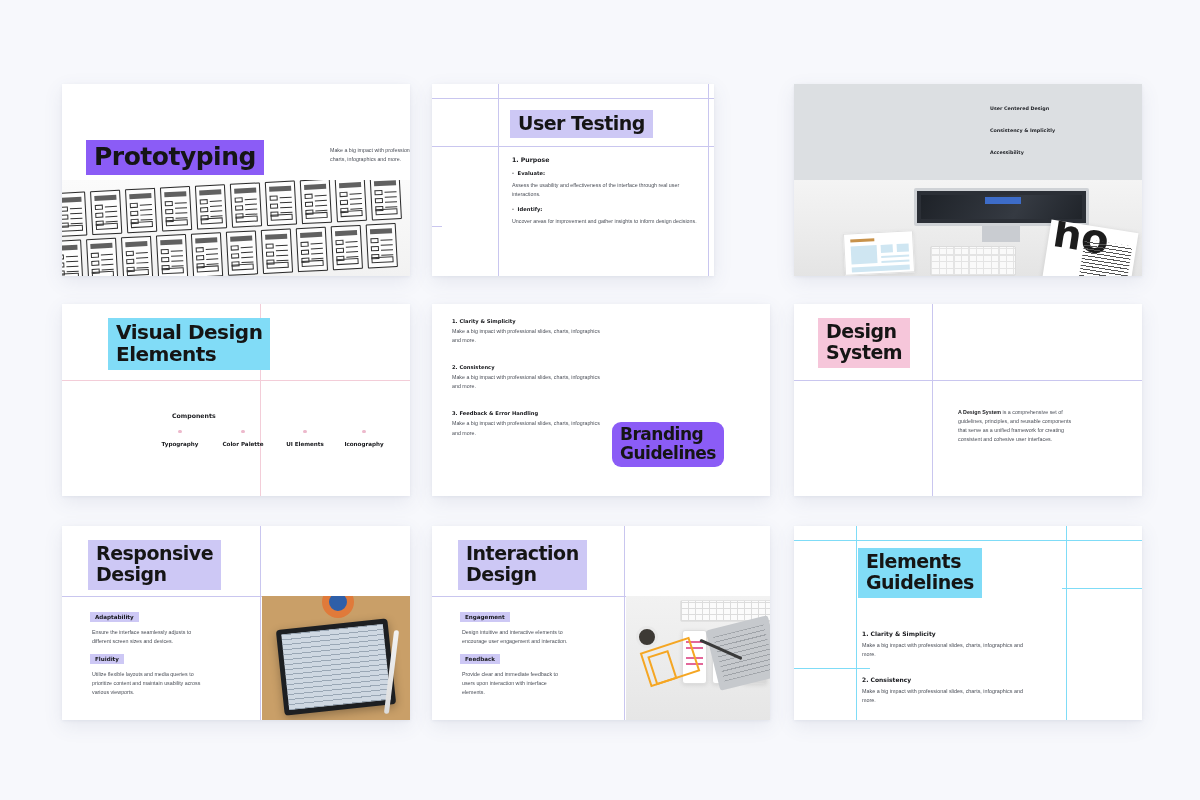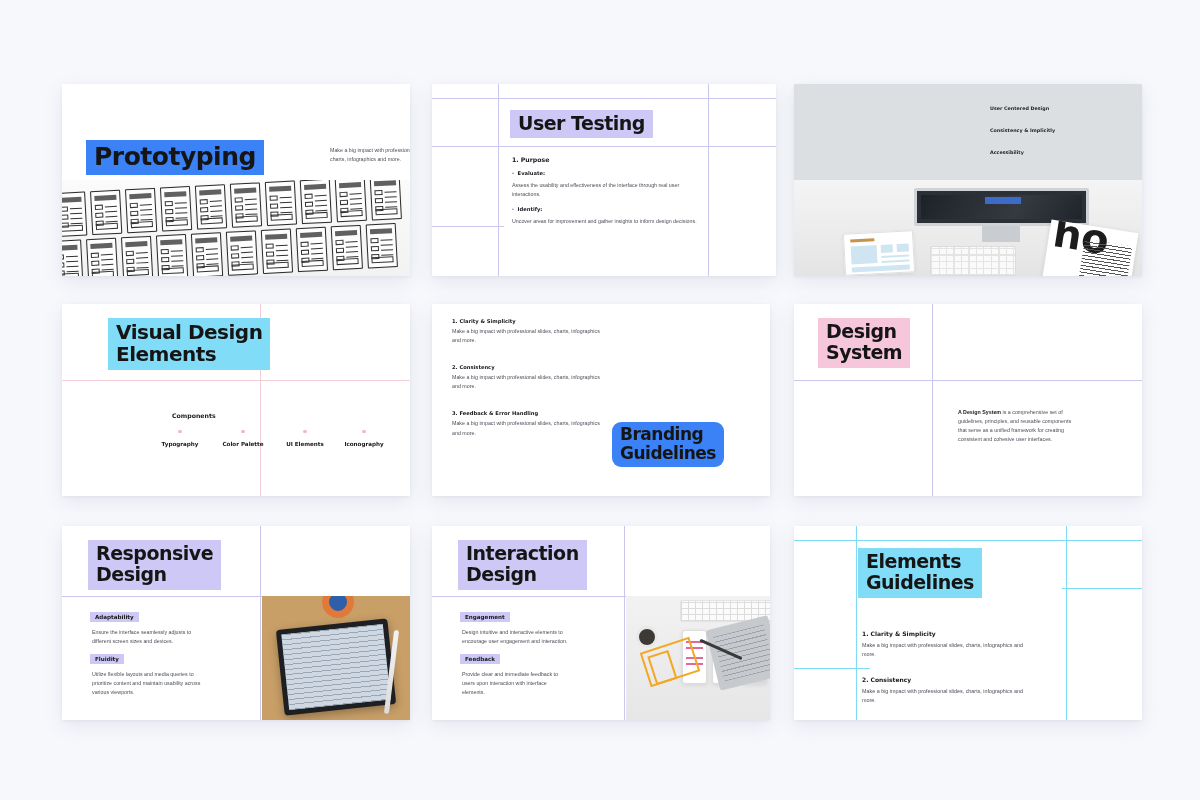--- a/index.html
+++ b/index.html
@@ -31,21 +31,21 @@
   .title {
     font-family: "DejaVu Sans", sans-serif;
     font-weight: 700;
     color: #151515;
     letter-spacing: -0.5px;
     line-height: 1.12;
     position: absolute;
     white-space: pre-line;
     padding: 3px 8px 4px 8px;
   }
-  .hl-yellow { background: #3b82f6; }
+  .hl-yellow { background: #8b5cf6; }
   .hl-purple { background: #cdc8f5; }
   .hl-pink   { background: #f6c6da; }
   .hl-cyan   { background: #81dcf7; }
 
   .body-txt {
     position: absolute;
     font-size: 5.3px;
     line-height: 1.72;
     color: #4b4f58;
     font-family: "Liberation Sans", sans-serif;
@@ -89,21 +89,21 @@
   .wcard i:nth-of-type(3){ top:29px; }
   .wcard b{ position:absolute; right:3px; width:12px; height:1.4px; background:#333; display:block;}
   .wcard b:nth-of-type(1){ top:15px; }
   .wcard b:nth-of-type(2){ top:20px; }
   .wcard b:nth-of-type(3){ top:25px; }
   .wcard b:nth-of-type(4){ top:30px; }
   .wcard s{ position:absolute; left:3px; right:3px; bottom:4px; height:6px;
             border:1px solid #333; display:block; }
 
   
-  #s2 { left: 432px; top: 84px; width: 344px; height: 192px; }
+  #s2 { left: 432px; top: 84px; width: 282px; height: 192px; }
   #s2 .title { left: 78px; top: 26px; font-size: 19px; }
   #s2 .bodyblock { position: absolute; left: 80px; top: 72px; width: 190px; }
 
   
   #s3 { left: 794px; top: 84px; width: 348px; height: 192px; }
   .grayband { position: absolute; left:0; right:0; top:0; height: 96px; background:#dcdfe2; }
   #s3 .title { left: 26px; top: 14px; font-size: 20px; }
   .princ { position: absolute; font-size: 4.8px; font-weight: 700; color: #23252a;
            font-family: "DejaVu Sans", sans-serif; }
   .desk {

